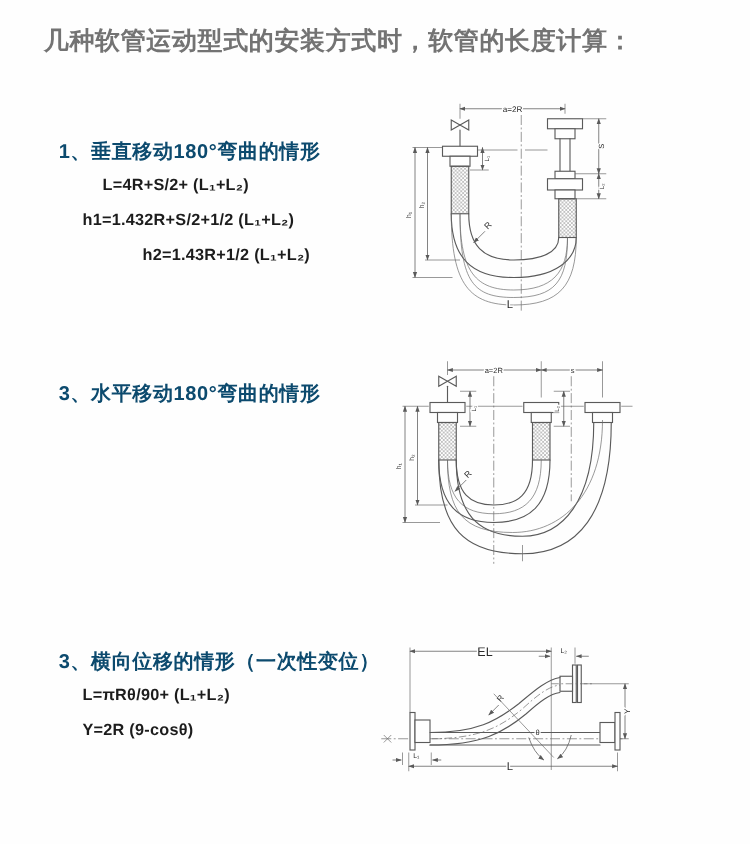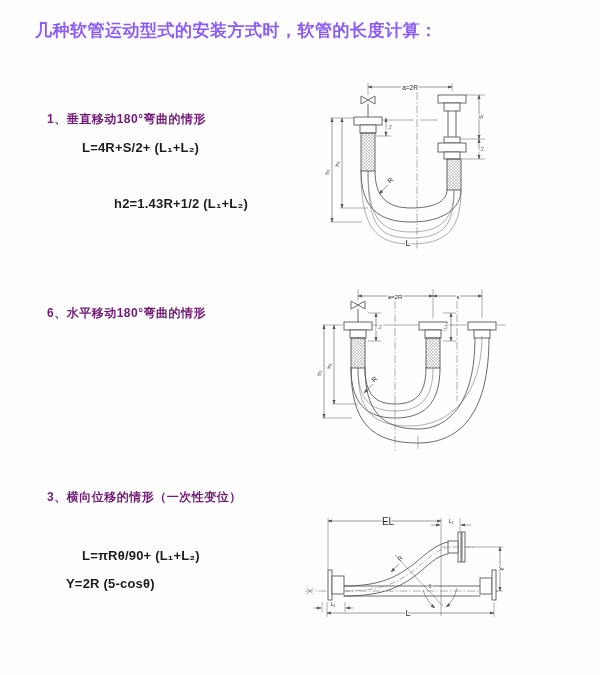--- a/index.html
+++ b/index.html
@@ -1,22 +1,22 @@
 <!DOCTYPE html>
 <html><head>
 <meta charset="utf-8">
 <style>
   html,body { margin:0; padding:0; }
   body {
     width:600px; height:675px; background:#ffffff;
     font-family:"Liberation Sans","DejaVu Sans",sans-serif;
   }
   .page { position:relative; width:600px; height:675px; background:#fefefe; overflow:hidden; }
-  .title { position:absolute; left:35px; top:19px; font-size:17px; font-weight:700; color:#8b5cf6; letter-spacing:0.5px; }
-  .heading { position:absolute; font-size:12px; font-weight:700; color:#701a75; letter-spacing:0.5px; }
+  .title { position:absolute; left:35px; top:19px; font-size:20px; font-weight:700; color:#737373; letter-spacing:0.5px; }
+  .heading { position:absolute; font-size:16px; font-weight:700; color:#0c4a6e; letter-spacing:0.5px; }
   .formula { position:absolute; font-size:13px; font-weight:700; color:#1c1c1c; letter-spacing:0.2px; }
   svg.diagram { position:absolute; overflow:visible; }
   svg .ln   { stroke:#5a5a5a; stroke-width:0.9; fill:none; stroke-linecap:round; }
   svg .thin { stroke:#6a6a6a; stroke-width:0.55; fill:none; }
   svg .dim  { stroke:#5a5a5a; stroke-width:0.6; fill:none; }
   svg .part { stroke:#5a5a5a; stroke-width:0.9; fill:#fefefe; }
   svg .braid{ stroke:#5a5a5a; stroke-width:0.9; }
   svg text.lbl {
     font-family:"Liberation Sans","DejaVu Sans",sans-serif;
     fill:#2a2a2a; paint-order:stroke; stroke:#fefefe; stroke-width:2.2px;
@@ -24,27 +24,28 @@
 </style>
 </head>
 <body>
 
 <div class="page">
 
   <div class="title">几种软管运动型式的安装方式时，软管的长度计算：</div>
 
   <div class="heading" style="left:47px; top:111px;">1、垂直移动180°弯曲的情形</div>
   <div class="formula" style="left:66px; top:140px;padding-left:16px;">L=4R+S/2+ (L₁+L₂)</div>
+  <div class="formula" style="left:66px; top:168px;">h1=1.432R+S/2+1/2 (L₁+L₂)</div>
   <div class="formula" style="left:66px; top:196px;padding-left:48px;">h2=1.43R+1/2 (L₁+L₂)</div>
 
-  <div class="heading" style="left:47px; top:305px;">6、水平移动180°弯曲的情形</div>
-
-  <div class="heading" style="left:47px; top:489px;">3、横向位移的情形（一次性变位）</div>
-  <div class="formula" style="left:82px; top:548px;text-align:right;">L=πRθ/90+ (L₁+L₂)</div>
-  <div class="formula" style="left:66px; top:576px;">Y=2R (5-cosθ)</div>
+  <div class="heading" style="left:47px; top:305px;">3、水平移动180°弯曲的情形</div>
+
+  <div class="heading" style="left:47px; top:519px;">3、横向位移的情形（一次性变位）</div>
+  <div class="formula" style="left:66px; top:548px;text-align:right;">L=πRθ/90+ (L₁+L₂)</div>
+  <div class="formula" style="left:66px; top:576px;">Y=2R (9-cosθ)</div>
 
   <svg class="diagram" style="left:318px; top:78px;" width="250" height="175" viewBox="0 0 250 175">
     <defs>
       <marker id="ar1" viewBox="0 0 10 10" refX="9" refY="5" markerWidth="8" markerHeight="8" orient="auto-start-reverse">
         <path d="M0,1.5 L10,5 L0,8.5 z" fill="#5a5a5a"></path>
       </marker>
       <pattern id="braid1" width="3" height="3" patternUnits="userSpaceOnUse">
         <path d="M0,3 L3,0 M0,0 L3,3" stroke="#8a8a8a" stroke-width="0.4"></path>
       </pattern>
     </defs>

